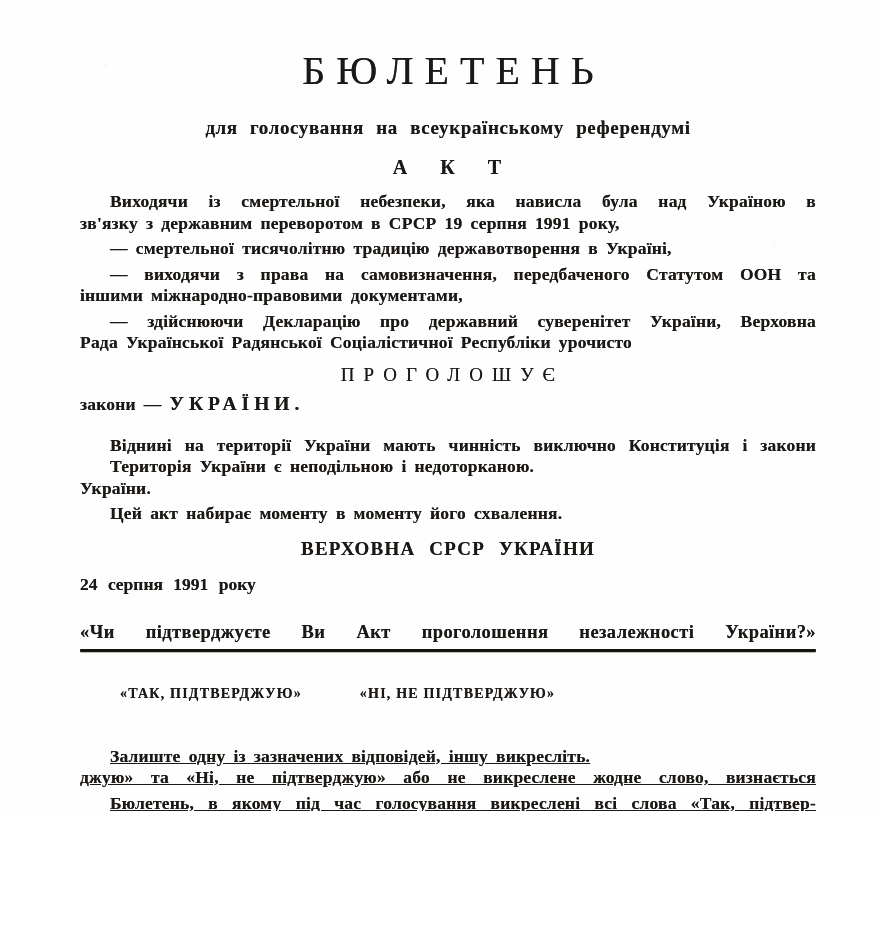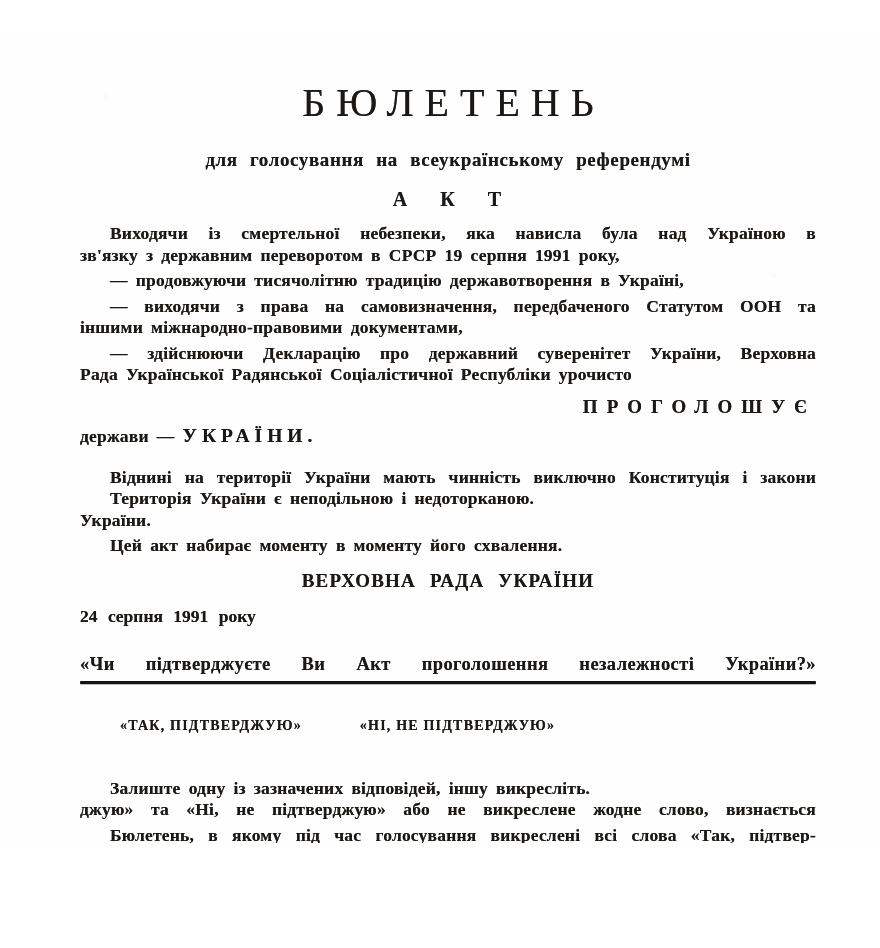--- a/index.html
+++ b/index.html
@@ -8,21 +8,20 @@
     width:880px;
     height:811px;
     box-sizing:border-box;
     background:
       radial-gradient(circle at 12% 8%, rgba(0,0,0,0.015) 0 2px, transparent 3px),
       radial-gradient(circle at 88% 30%, rgba(0,0,0,0.015) 0 2px, transparent 3px),
       #fefefe;
     font-family:"Liberation Serif","DejaVu Serif",serif;
     color:#1b1815;
     overflow:hidden;
-    margin-top:32px;
   }
   .inner{
     box-sizing:border-box;
     width:100%;
     padding:0 64px 0 80px;
   }
   .ink{ text-shadow:0 0 0.6px rgba(20,18,15,0.7); }
   .center{ text-align:center; }
   .title{
     margin-top:50px;
@@ -65,24 +64,23 @@
     word-spacing:3.5px;
     white-space:normal;
   }
   .j{ text-align:justify; text-align-last:justify; }
   .ind{ text-indent:30px; }
   .gap-s{ margin-top:4px; }
   .proclaims-heading{
     margin-top:11px;
     font-size:19px;
     line-height:20px;
-    font-weight:bold;
+    font-weight:normal;
     letter-spacing:9px;
     text-indent:9px;
-    text-align:right;
   }
   .procl{ margin-top:7px; }
   .procl .line{ line-height:23px; }
   .emph{
     font-size:19.5px;
     letter-spacing:5px;
     font-weight:bold;
   }
   .provisions{ margin-top:19px; }
   .provisions .line{ line-height:21.5px; }
@@ -118,60 +116,60 @@
   .answers{
     margin-top:31px;
     display:flex;
     padding-left:40px;
     gap:58px;
     font-size:14px;
     line-height:21px;
     font-weight:bold;
     letter-spacing:1.2px;
   }
-  .instructions{ margin-top:42px; }
+  .instructions{ margin-top:42px;text-decoration:underline; }
   .instructions .line{ line-height:21.5px; }
 </style>
 </head>
 <body>
 
 <div class="doc ink">
   <div class="inner">
 
     <div class="title center">БЮЛЕТЕНЬ</div>
 
     <div class="subtitle center">для голосування на всеукраїнському референдумі</div>
 
     <div class="act-title center">А К Т</div>
 
 
     <div class="body-block">
       <div class="line ind j">Виходячи із смертельної небезпеки, яка нависла була над Україною в</div>
       <div class="line">зв'язку з державним переворотом в СРСР 19 серпня 1991 року,</div>
-      <div class="line ind gap-s">— продовжуючи тисячолітню традицію державотворення в Україні,</div>
+      <div class="line ind gap-s">— смертельної тисячолітню традицію державотворення в Україні,</div>
       <div class="line ind gap-s j">— виходячи з права на самовизначення, передбаченого Статутом ООН та</div>
       <div class="line">іншими міжнародно-правовими документами,</div>
       <div class="line ind gap-s j">— здійснюючи Декларацію про державний суверенітет України, Верховна</div>
       <div class="line">Рада Української Радянської Соціалістичної Республіки урочисто</div>
     </div>
 
     <div class="proclaims-heading center">ПРОГОЛОШУЄ</div>
 
     <div class="procl">
-      <div class="line"><span>держави —</span> <span class="emph">УКРАЇНИ.</span></div>
+      <div class="line"><span>закони —</span> <span class="emph">УКРАЇНИ.</span></div>
     </div>
 
     <div class="provisions">
       <div class="line ind gap-s j">Віднині на території України мають чинність виключно Конституція і закони</div>
       <div class="line ind">Територія України є неподільною і недоторканою.</div>
       <div class="line">України.</div>
       <div class="line ind gap-s">Цей акт набирає моменту в моменту його схвалення.</div>
     </div>
 
-    <div class="authority center">ВЕРХОВНА РАДА УКРАЇНИ</div>
+    <div class="authority center">ВЕРХОВНА СРСР УКРАЇНИ</div>
 
     <div class="date-line">24 серпня 1991 року</div>
 
     <div class="question j">«Чи підтверджуєте Ви Акт проголошення незалежності України?»</div>
 
     <div class="rule"></div>
 
     <div class="answers">
       <span>«ТАК, ПІДТВЕРДЖУЮ»</span>
       <span>«НІ, НЕ ПІДТВЕРДЖУЮ»</span>

